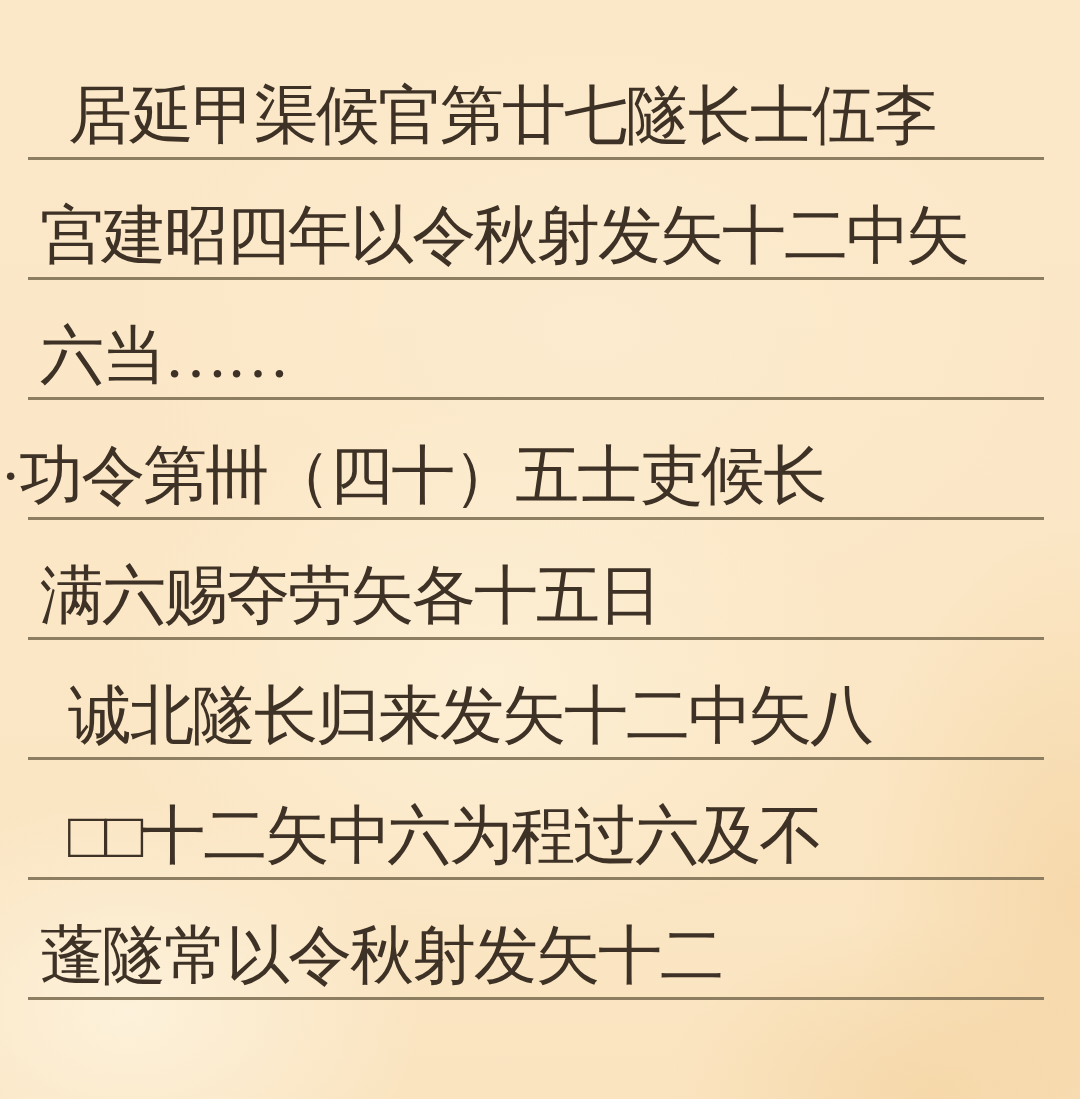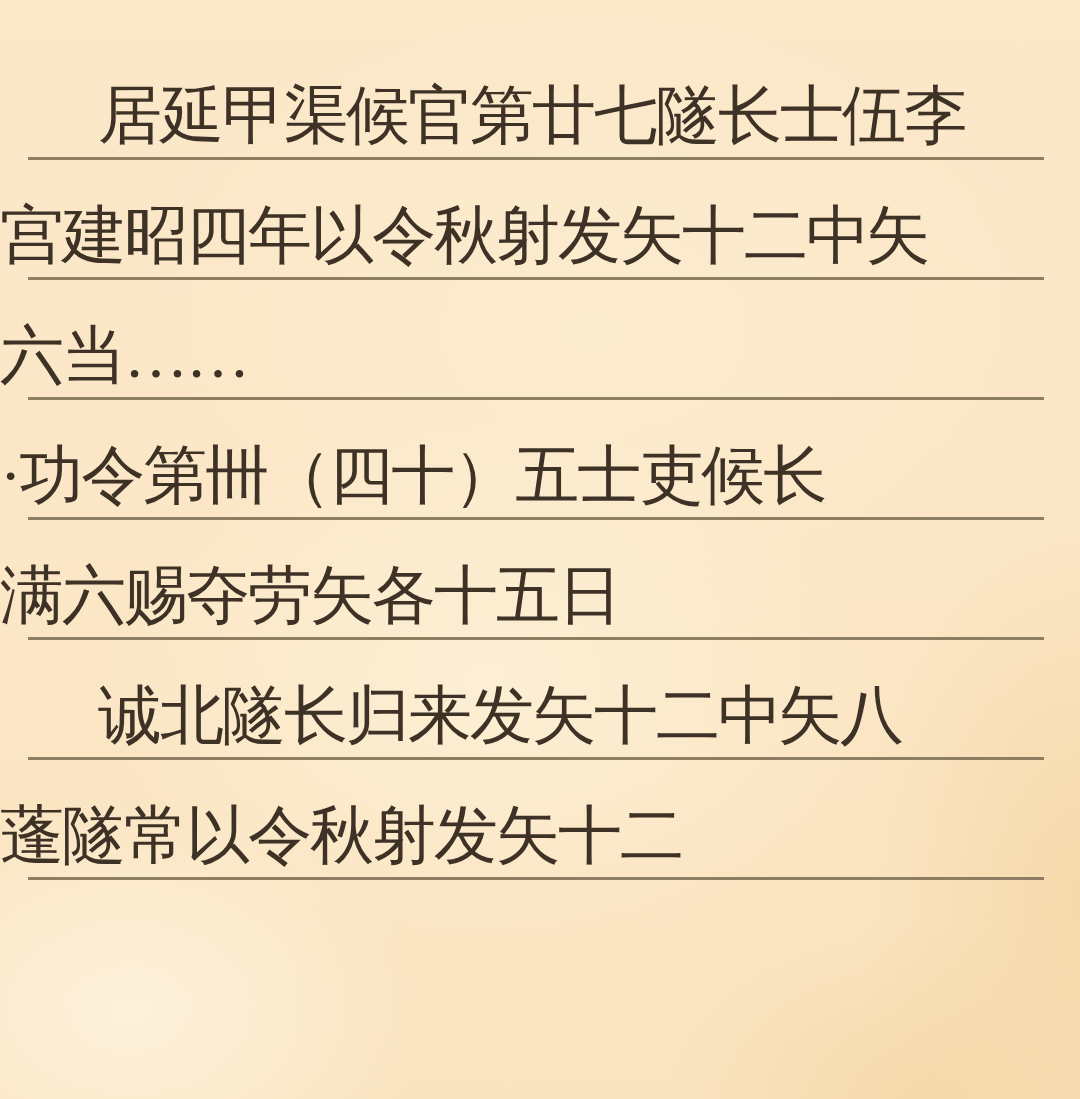--- a/index.html
+++ b/index.html
@@ -35,22 +35,22 @@
     height: 160px;
   }
   .line-text {
     font-size: 64px;
     line-height: 1;
     letter-spacing: -2px;
     color: var(--text-color, #3e3226);
     padding-bottom: 12px;
     white-space: nowrap;
   }
-  .flush .line-text   { }
-  .indent .line-text  { margin-left: 98px; }
+  .flush .line-text   { margin-left: 40px; }
+  .indent .line-text  { margin-left: 68px; }
   .dot-indent .line-text { }
   .rule {
     position: absolute;
     left: 28px;
     bottom: 0;
     width: 1016px;
     height: 3px;
     background: var(--rule-color, #8d7e61);
   }
 </style>
@@ -81,18 +81,22 @@
   <div class="text-row flush">
     <span class="line-text">满六赐夺劳矢各十五日</span>
     <div class="rule"></div>
   </div>
 
   <div class="text-row indent">
     <span class="line-text">诚北隧长归来发矢十二中𢀜矢八</span>
     <div class="rule"></div>
   </div>
 
+  <div class="text-row indent">
+    <span class="line-text">□□十二矢中𢀜六为程过六及不</span>
+    <div class="rule"></div>
+  </div>
 
   <div class="text-row flush">
     <span class="line-text">蓬隧常以令秋射发矢十二</span>
     <div class="rule"></div>
   </div>
 </div>
 
 </body></html>

